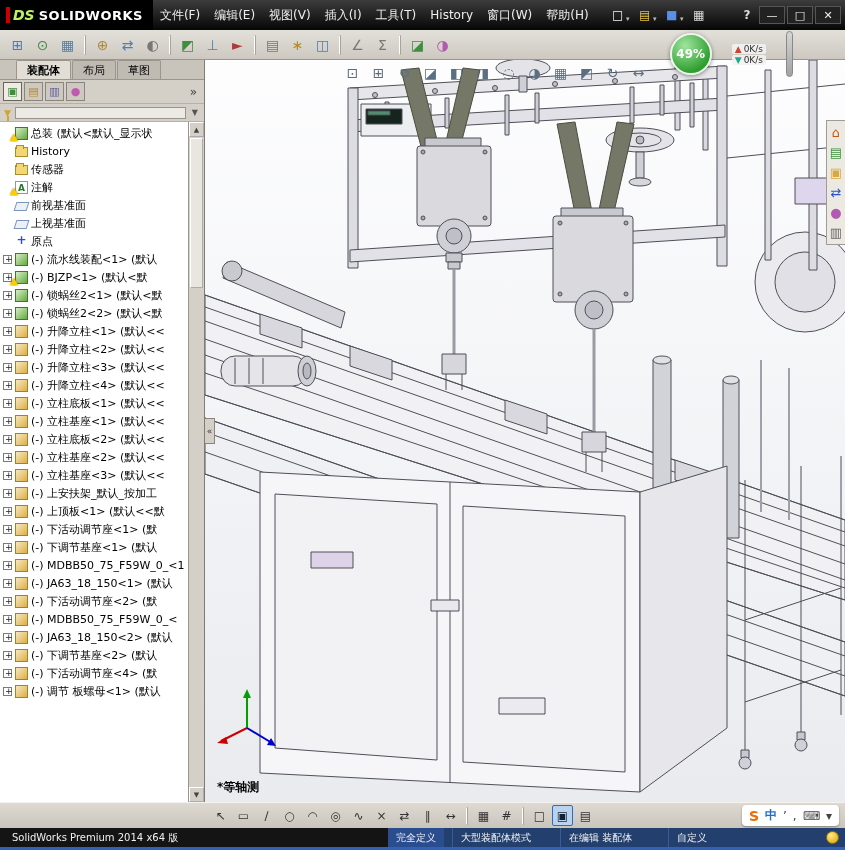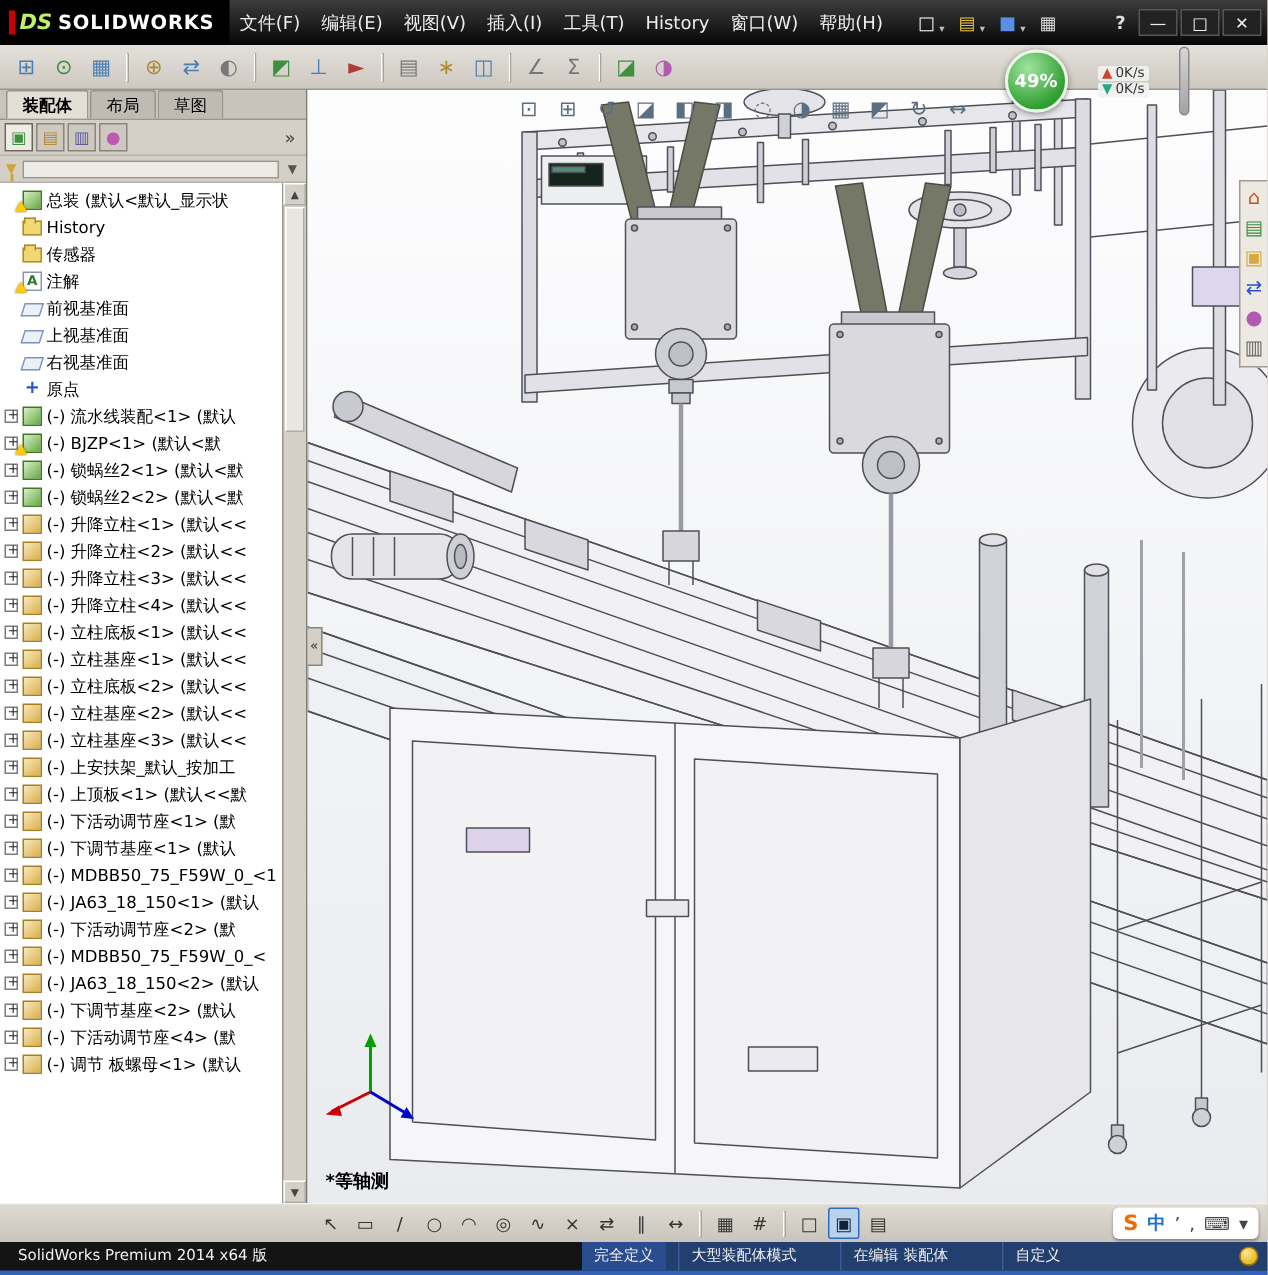--- a/index.html
+++ b/index.html
@@ -32,21 +32,21 @@
   #net-speeds{display:flex;flex-direction:column;gap:1px;font-size:9px;color:#333}
   .spd{background:rgba(242,242,242,.9);border-radius:2px;padding:0 3px;display:flex;align-items:center;gap:2px}
   .spd .arr-up{color:#c43}.spd .arr-dn{color:#2a8}
   #net-grip{width:7px;height:46px;border-radius:4px;background:linear-gradient(#d6d6d6,#a2a2a2);border:1px solid #888}
 
   
   #main{flex:1 1 auto;display:flex;position:relative;min-height:0}
 
   
   #leftpanel{width:205px;flex:0 0 auto;background:#d4d0c8;border-right:1px solid #807c74;display:flex;flex-direction:column;min-height:0}
-  #cmdtabs{height:20px;display:flex;align-items:flex-end;background:#c8c4bc;border-bottom:1px solid #9a968e;padding-left:4px}
+  #cmdtabs{height:20px;display:flex;align-items:flex-end;background:#c8c4bc;border-bottom:1px solid #9a968e;padding-left:16px}
   .cmdtab{padding:2px 10px 1px;font-size:11px;border:1px solid #9a968e;border-bottom:none;background:#bfbbb3;margin-right:1px;border-radius:2px 2px 0 0;white-space:nowrap}
   .cmdtab.active{background:#e2ded6;font-weight:bold}
   #mgr-row{height:24px;display:flex;align-items:center;gap:2px;padding:0 3px;border-bottom:1px solid #b5b1a9}
   .mgrtab{width:19px;height:19px;border:1px solid #8a867e;background:#cdc9c1;display:flex;align-items:center;justify-content:center;font-size:11px}
   .mgrtab.active{background:#efece5;border-color:#6a665e}
   #mgr-chevron{margin-left:auto;font-size:12px;color:#444;padding:0 4px}
   #filter-row{height:18px;display:flex;align-items:center;gap:4px;padding:0 4px;background:#d4d0c8;border-bottom:1px solid #b5b1a9}
   .funnel{color:#cfa53a;font-size:9px;position:relative}
   .funnel::after{content:"";position:absolute;left:3px;top:8px;width:2px;height:5px;background:#cfa53a}
   #filter-box{flex:1;height:12px;background:#eceae4;border:1px solid #9a968e}
@@ -295,27 +295,20 @@
           </div>
 
           <div class="trow">
             <span class="exp"></span>
             <span class="tic ic-plane">
               
             </span>
             <span class="tlabel">上视基准面</span>
           </div>
 
-          <div class="trow">
-            <span class="exp"></span>
-            <span class="tic ic-plane">
-              
-            </span>
-            <span class="tlabel">右视基准面</span>
-          </div>
 
           <div class="trow">
             <span class="exp"></span>
             <span class="tic ic-origin">
               
             </span>
             <span class="tlabel">原点</span>
           </div>
 
 

